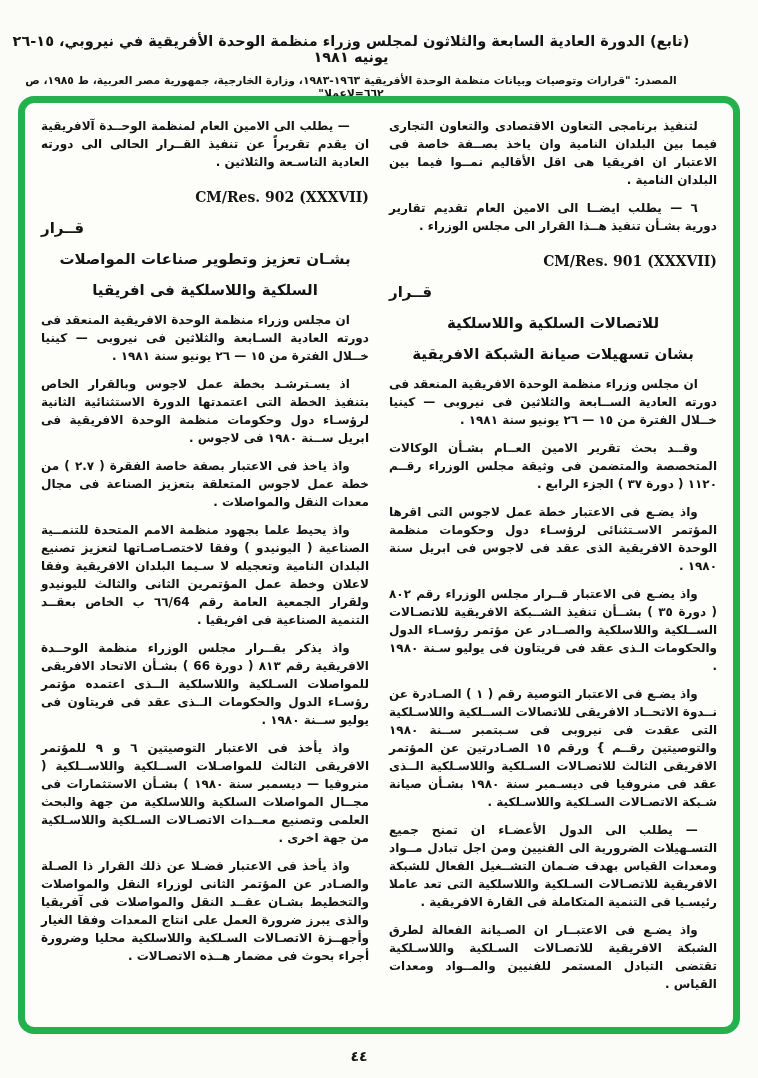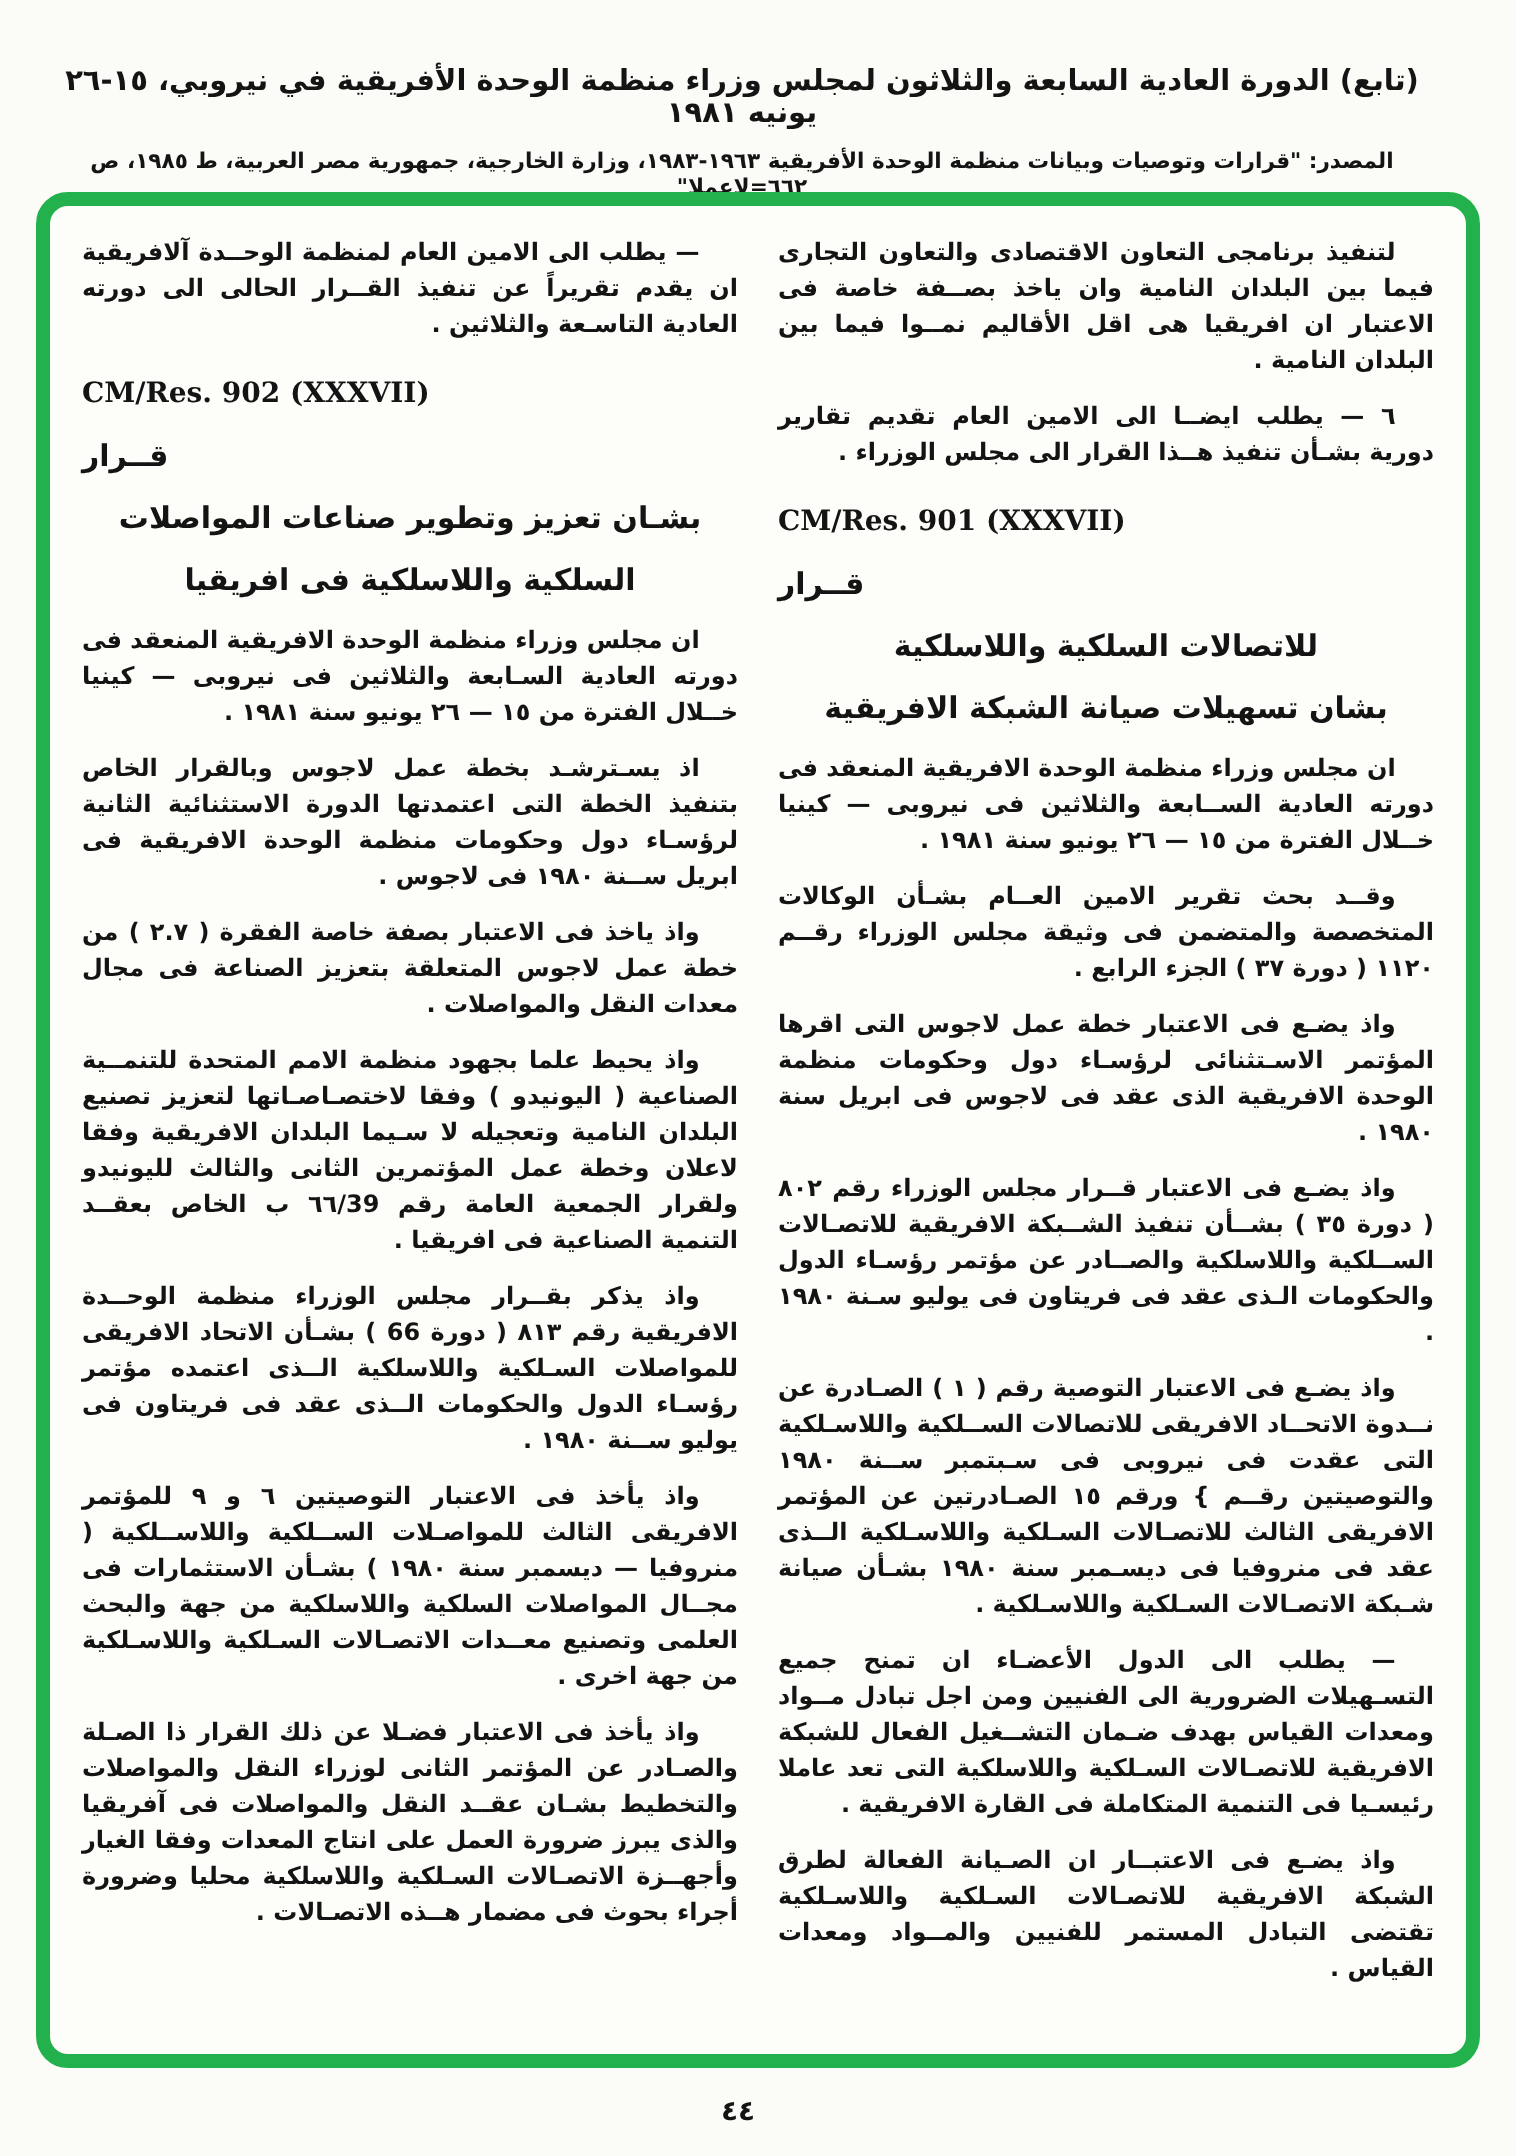--- a/index.html
+++ b/index.html
@@ -3,21 +3,21 @@
 <meta charset="utf-8">
 <style>
   html,body{margin:0;padding:0;}
   body{
     width:758px;height:1078px;
     background:#fbfbf7;
     font-family:"DejaVu Sans",sans-serif;
     color:#141414;
     overflow:hidden;
   }
-  .page{position:relative;width:702px;height:1078px;padding-left:20px;}
+  .page{position:relative;width:702px;height:1078px;}
 
   
   .hdr{direction:rtl;text-align:center;font-weight:bold;}
   .hdr-title{padding-top:33px;font-size:14.5px;letter-spacing:0;}
   .hdr-source{margin-top:9px;font-size:10.8px;}
 
   
   .content-box{
     position:absolute;top:96px;left:18px;
     width:722px;height:938px;
@@ -32,21 +32,21 @@
   .col{flex:1 1 0;direction:rtl;min-width:0;}
 
   .para{
     font-size:12px;line-height:1.5;
     font-weight:bold;
     text-align:justify;
     text-indent:1.6em;
     margin:0 0 10px;
   }
   .res-code{
-    direction:ltr;text-align:left;
+    direction:ltr;text-align:right;
     font-family:"DejaVu Serif",serif;
     font-size:14px;font-weight:bold;
     margin:18px 0 14px;
   }
   .res-heading{
     text-align:left;font-size:15px;font-weight:bold;
     margin:4px 0 12px;
   }
   .res-sub{
     text-align:center;font-size:15px;font-weight:bold;
@@ -89,21 +89,21 @@
 
     <section class="col">
       <p class="para">— يطلب الى الامين العام لمنظمة الوحــدة آلافريقية ان يقدم تقريراً عن تنفيذ القــرار الحالى الى دورته العادية التاسـعة والثلاثين .</p>
       <div class="res-code">CM/Res. 902 (XXXVII)</div>
       <div class="res-heading">قــرار</div>
       <div class="res-sub">بشـان تعزيز وتطوير صناعات المواصلات</div>
       <div class="res-sub">السلكية واللاسلكية فى افريقيا</div>
       <p class="para">ان مجلس وزراء منظمة الوحدة الافريقية المنعقد فى دورته العادية السـابعة والثلاثين فى نيروبى — كينيا خــلال الفترة من ١٥ — ٢٦ يونيو سنة ١٩٨١ .</p>
       <p class="para">اذ يسـترشـد بخطة عمل لاجوس وبالقرار الخاص بتنفيذ الخطة التى اعتمدتها الدورة الاستثنائية الثانية لرؤسـاء دول وحكومات منظمة الوحدة الافريقية فى ابريل ســنة ١٩٨٠ فى لاجوس .</p>
       <p class="para">واذ ياخذ فى الاعتبار بصفة خاصة الفقرة ( ٢.٧ ) من خطة عمل لاجوس المتعلقة بتعزيز الصناعة فى مجال معدات النقل والمواصلات .</p>
-      <p class="para">واذ يحيط علما بجهود منظمة الامم المتحدة للتنمــية الصناعية ( اليونيدو ) وفقا لاختصـاصـاتها لتعزيز تصنيع البلدان النامية وتعجيله لا سـيما البلدان الافريقية وفقا لاعلان وخطة عمل المؤتمرين الثانى والثالث لليونيدو ولقرار الجمعية العامة رقم ٦٦/39 ب الخاص بعقــد التنمية الصناعية فى افريقيا .</p>
+      <p class="para">واذ يحيط علما بجهود منظمة الامم المتحدة للتنمــية الصناعية ( اليونيدو ) وفقا لاختصـاصـاتها لتعزيز تصنيع البلدان النامية وتعجيله لا سـيما البلدان الافريقية وفقا لاعلان وخطة عمل المؤتمرين الثانى والثالث لليونيدو ولقرار الجمعية العامة رقم ٦٦/64 ب الخاص بعقــد التنمية الصناعية فى افريقيا .</p>
       <p class="para">واذ يذكر بقــرار مجلس الوزراء منظمة الوحــدة الافريقية رقم ٨١٣ ( دورة 66 ) بشـأن الاتحاد الافريقى للمواصلات السـلكية واللاسلكية الــذى اعتمده مؤتمر رؤسـاء الدول والحكومات الــذى عقد فى فريتاون فى يوليو ســنة ١٩٨٠ .</p>
       <p class="para">واذ يأخذ فى الاعتبار التوصيتين ٦ و ٩ للمؤتمر الافريقى الثالث للمواصـلات الســلكية واللاســلكية ( منروفيا — ديسمبر سنة ١٩٨٠ ) بشـأن الاستثمارات فى مجــال المواصلات السلكية واللاسلكية من جهة والبحث العلمى وتصنيع معــدات الاتصـالات السـلكية واللاسـلكية من جهة اخرى .</p>
       <p class="para">واذ يأخذ فى الاعتبار فضـلا عن ذلك القرار ذا الصـلة والصـادر عن المؤتمر الثانى لوزراء النقل والمواصلات والتخطيط بشـان عقــد النقل والمواصلات فى آفريقيا والذى يبرز ضرورة العمل على انتاج المعدات وفقا الغيار وأجهــزة الاتصـالات السـلكية واللاسلكية محليا وضرورة أجراء بحوث فى مضمار هــذه الاتصـالات .</p>
     </section>
 
   </main>
 
   <footer>
     <div class="page-number">٤٤</div>
   </footer>

